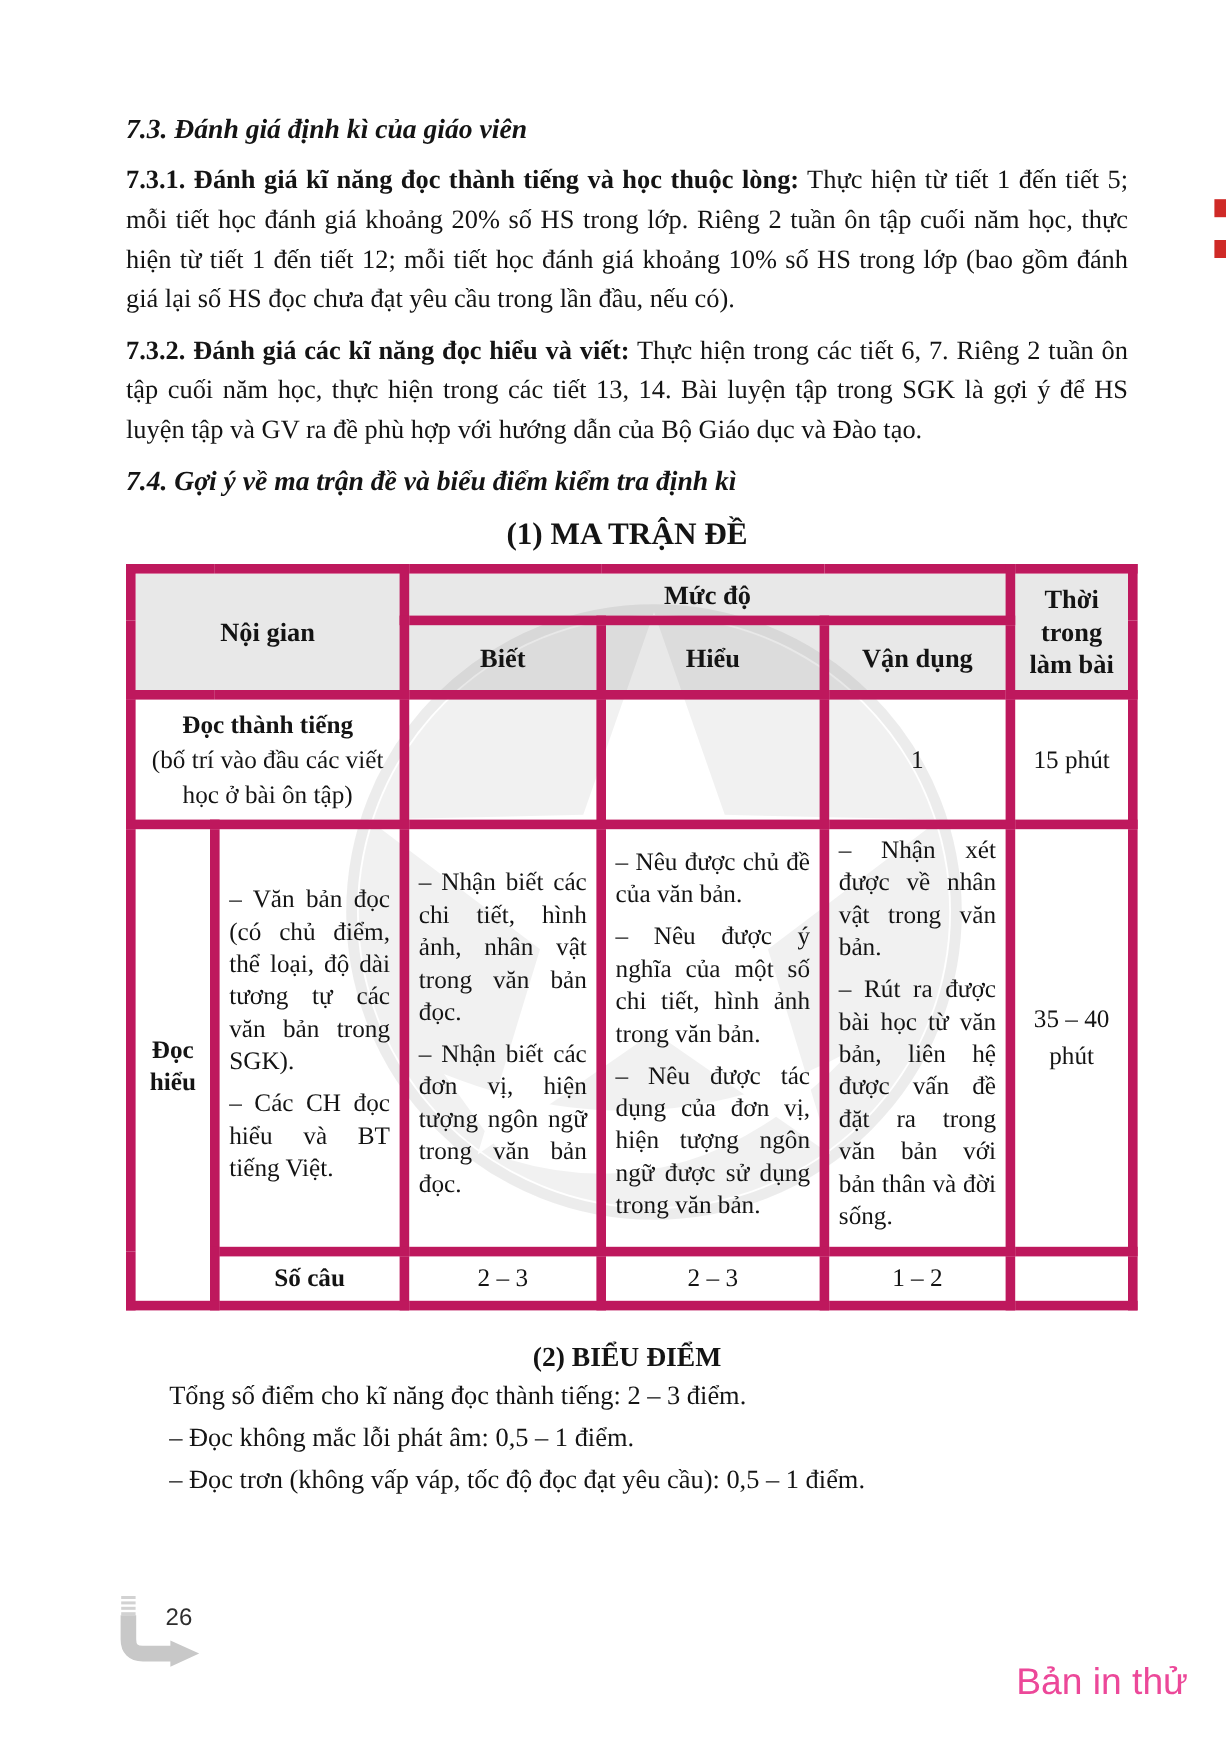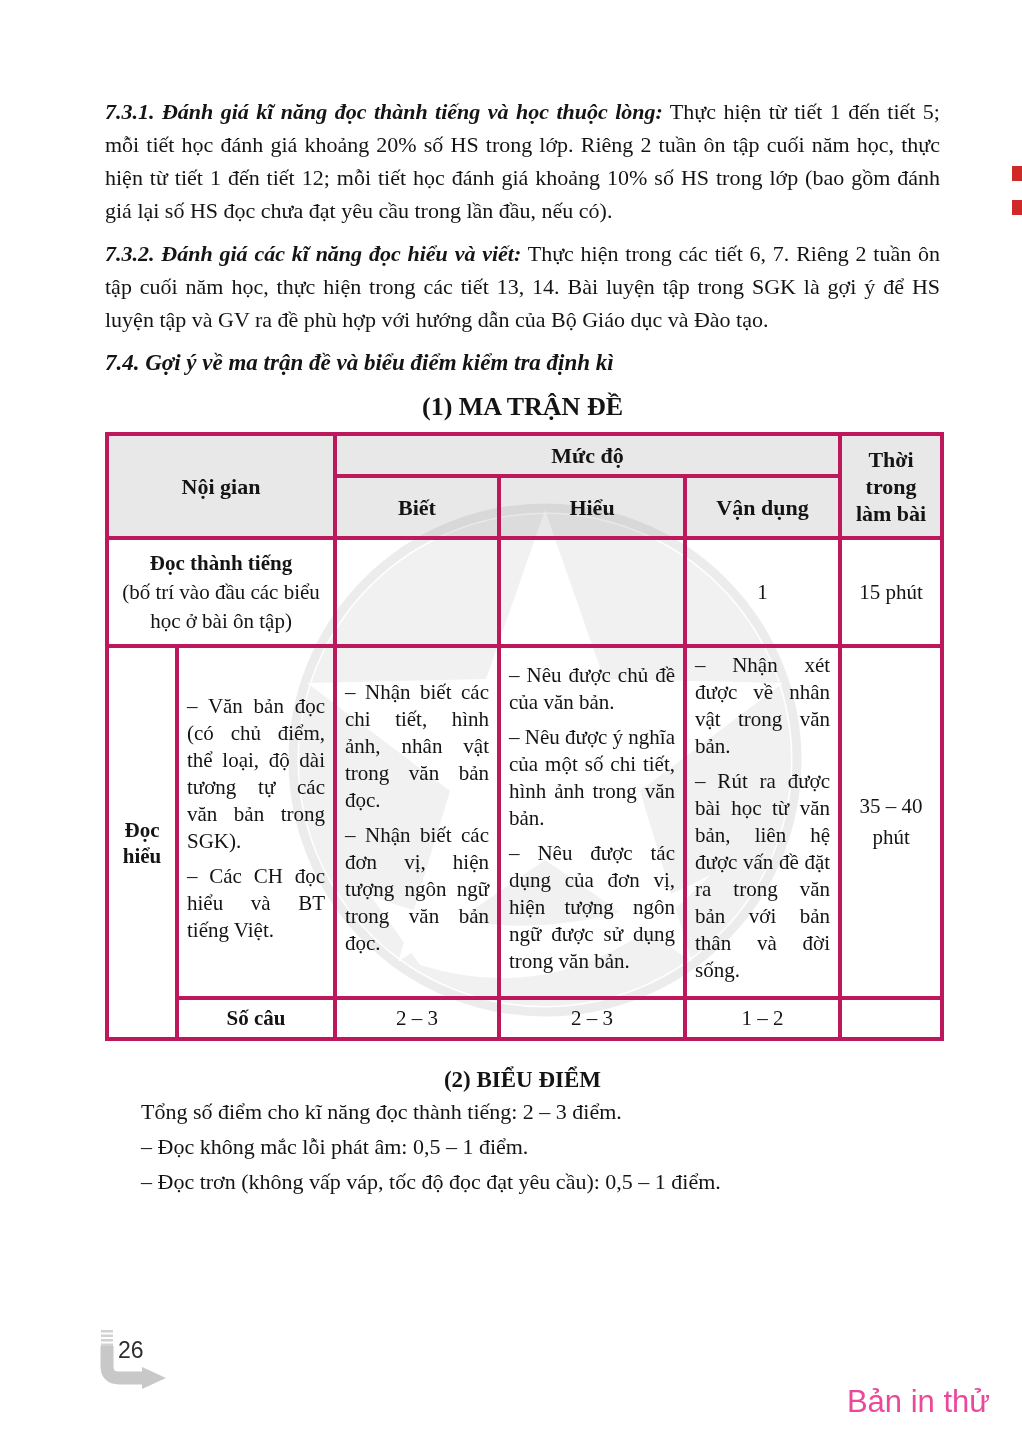--- a/index.html
+++ b/index.html
@@ -21,32 +21,32 @@
 
   .heading-bi {
     font-size:23px; font-weight:bold; font-style:italic;
     margin:0 0 12px 0;
   }
   .heading-bi.s74 { margin:14px 0 6px 0; }
   .para {
     font-size:22px; line-height:33px; text-align:justify;
     margin:0 0 10px 0;
   }
-  .para .lead { font-weight:bold; font-style:italic; }
+  .para .lead { font-weight:bold; }
 
   .center-h { text-align:center; font-weight:bold; }
   .title-a { font-size:24px; margin:22px 0 0 0; }
   .title-matrix { font-size:26px; margin:16px 0 10px 0; }
 
   table.matrix {
     border-collapse:collapse; table-layout:fixed;
     width:835px; background:transparent;
   }
   table.matrix td {
-    border:4px solid #be185d;
+    border:8px solid #be185d;
     font-size:21px; padding:4px 8px;
     vertical-align:middle; overflow:hidden;
   }
   table.matrix td.hdr {
     background:rgba(110,110,110,0.16);
     font-weight:bold; text-align:center; font-size:22px;
     line-height:27px;
   }
   td.row-center { text-align:center; line-height:29px; }
   td.bullets { vertical-align:top; padding-top:8px; }
@@ -54,23 +54,23 @@
   .cell-strong { font-weight:bold; }
   .doc-hieu-label { font-weight:bold; text-align:center; font-size:22px; line-height:26px; }
   .time-cell { text-align:center; line-height:31px; }
 
   .scoring-title { font-size:23px; text-align:center; font-weight:bold; margin:26px 0 0 0; }
   .scoring-sub { font-size:23px; font-weight:normal; margin:18px 0 0 0; }
   .scoring-line { font-size:22px; line-height:33px; margin:2px 0 0 36px; }
 
   .page-num-block { position:absolute; left:98px; top:1330px; z-index:1; }
   .page-num {
-    position:absolute; left:20px; top:7px;
+    position:absolute; left:40px; top:7px;
     font-family:"Liberation Sans","DejaVu Sans",sans-serif;
-    font-size:23px; color:#2e2e2e;
+    font-size:20px; color:#2e2e2e;
   }
   .print-label {
     position:absolute; right:32px; top:1384px; z-index:1;
     font-family:"Liberation Sans","DejaVu Sans",sans-serif;
     font-size:31px; color:#ec4899;
   }
   .edge-mark { position:absolute; right:0; width:10px; z-index:2; }
   .edge-mark.m1 { top:166px; height:15px; }
   .edge-mark.m2 { top:200px; height:15px; }
 </style>
@@ -83,20 +83,21 @@
     <svg width="530" height="530" viewBox="0 0 530 530" xmlns="http://www.w3.org/2000/svg">
       <circle cx="265" cy="265" r="252" fill="none" stroke="#dadada" stroke-width="9"></circle>
       <circle cx="265" cy="265" r="246" fill="#e4e4e4"></circle>
       <polygon fill="#ffffff" points="265,15 324,184 503,188 360,296 412,467 265,365 118,467 170,296 27,188 206,184"></polygon>
       <path d="M 90,400 Q 265,470 430,380 Q 300,520 140,470 Z" fill="#ffffff"></path>
     </svg>
   </div>
 
   <div class="content">
 
+    <div class="heading-bi">7.3. Đánh giá định kì của giáo viên</div>
 
     <p class="para"><span class="lead">7.3.1. Đánh giá kĩ năng đọc thành tiếng và học thuộc lòng:</span><span> Thực hiện từ tiết 1 đến tiết 5; mỗi tiết học đánh giá khoảng 20% số HS trong lớp. Riêng 2 tuần ôn tập cuối năm học, thực hiện từ tiết 1 đến tiết 12; mỗi tiết học đánh giá khoảng 10% số HS trong lớp (bao gồm đánh giá lại số HS đọc chưa đạt yêu cầu trong lần đầu, nếu có).</span></p>
 
     <p class="para"><span class="lead">7.3.2. Đánh giá các kĩ năng đọc hiểu và viết:</span><span> Thực hiện trong các tiết 6, 7. Riêng 2 tuần ôn tập cuối năm học, thực hiện trong các tiết 13, 14. Bài luyện tập trong SGK là gợi ý để HS luyện tập và GV ra đề phù hợp với hướng dẫn của Bộ Giáo dục và Đào tạo.</span></p>
 
     <div class="heading-bi s74">7.4. Gợi ý về ma trận đề và biểu điểm kiểm tra định kì</div>
 
     <div class="center-h title-matrix">(1) MA TRẬN ĐỀ</div>
 
     <table class="matrix">
@@ -115,21 +116,21 @@
         <td class="hdr" rowspan="2">Thời trong làm bài</td>
       </tr>
       <tr style="height:62px;">
         <td class="hdr">Biết</td>
         <td class="hdr">Hiểu</td>
         <td class="hdr">Vận dụng</td>
       </tr>
       <tr style="height:108px;">
         <td class="row-center" colspan="2">
           <span class="cell-strong" style="display:block;">Đọc thành tiếng</span>
-          <span style="display:block;">(bố trí vào đầu các biểu học ở bài ôn tập)</span>
+          <span style="display:block;">(bố trí vào đầu các viết học ở bài ôn tập)</span>
         </td>
         <td></td>
         <td></td>
         <td class="row-center">1</td>
         <td class="row-center">15 phút</td>
       </tr>
       <tr style="height:348px;">
         <td class="doc-hieu-label" rowspan="2">Đọc hiểu</td>
         <td class="bullets">
           <p>– Văn bản đọc (có chủ điểm, thể loại, độ dài tương tự các văn bản trong SGK).</p>

